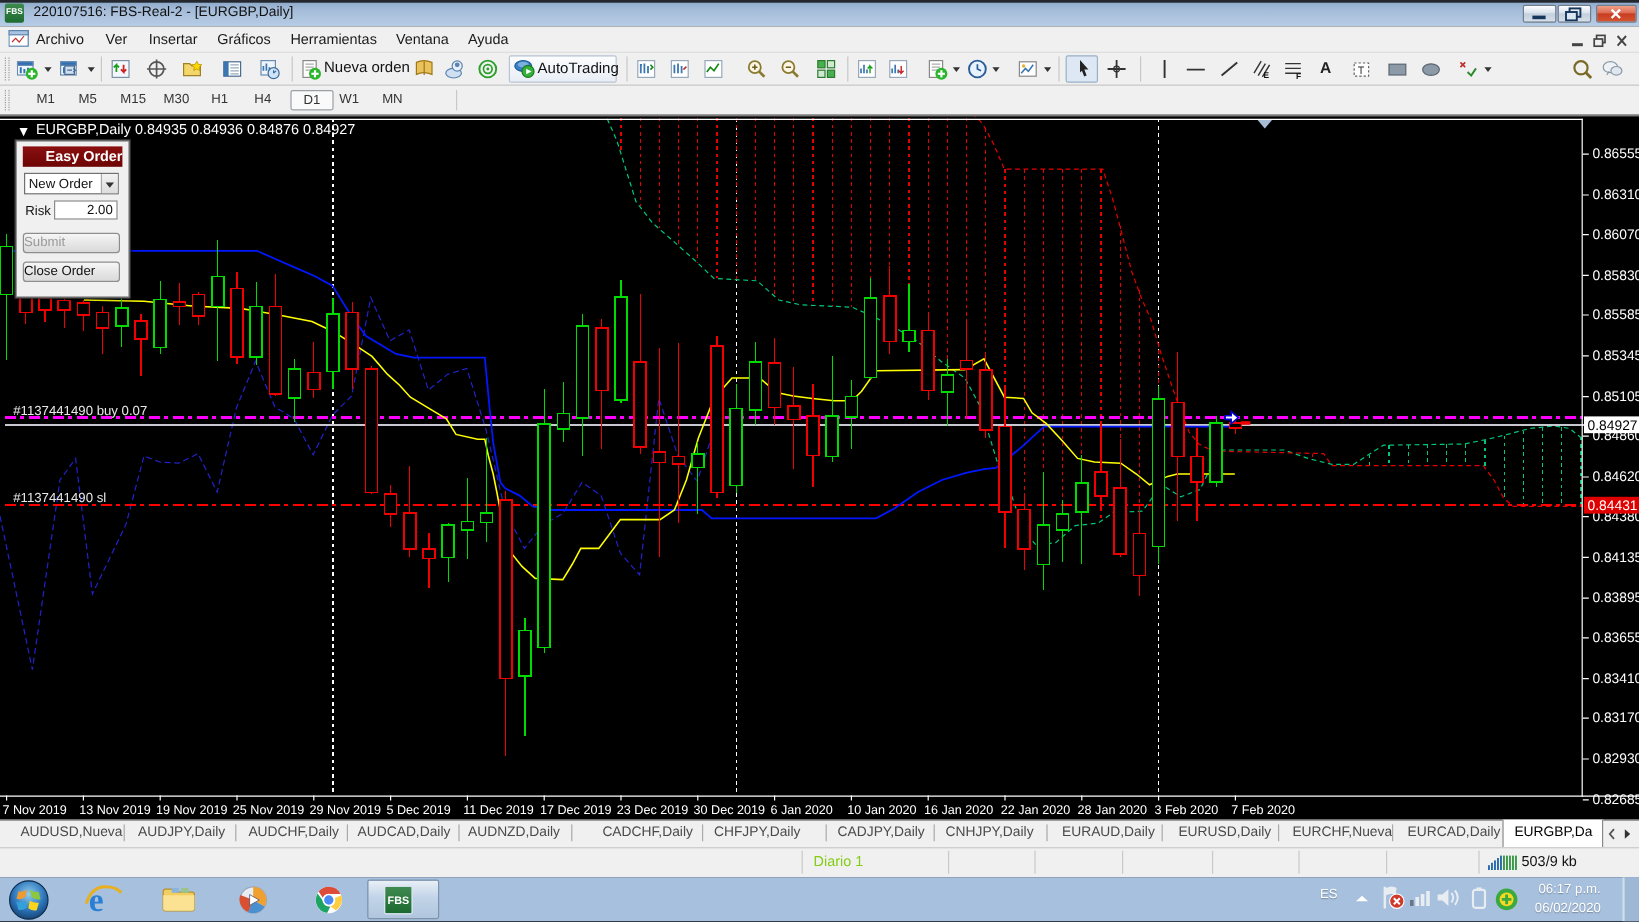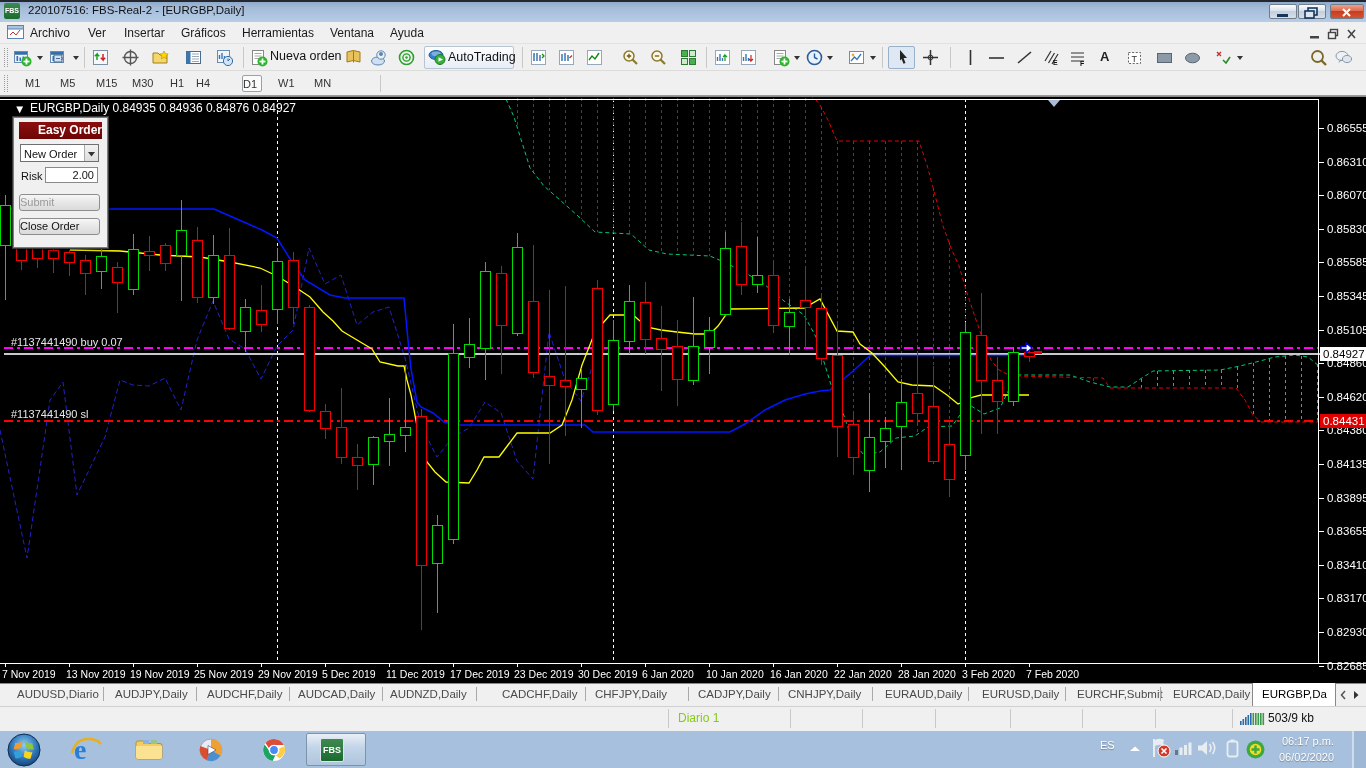--- a/index.html
+++ b/index.html
@@ -6,21 +6,21 @@
 .abs{position:absolute}
 .titlebar{left:0;top:0;width:1366px;height:22px;background:linear-gradient(#8fabcb 0%,#a5bcd9 30%,#b7cde6 100%);border-top:2px solid #24282e}
 .fbsico{left:4px;top:3px;width:16px;height:16px;background:linear-gradient(#3c8a4e,#1d6b31);border-radius:2px;color:#fff;font-size:7px;font-weight:bold;text-align:center;line-height:16px}
 .title-t{left:28px;top:4px;font-size:11.5px;color:#111}
 .wbtn{top:4px;height:15px;border:1px solid #707d8c;border-radius:2px;background:linear-gradient(#fdfdfe,#d9e2ec 45%,#c3cfdd 50%,#d6dfe9)}
 .wbtn-close{background:linear-gradient(#f0a088,#dd6a51 45%,#c83d22 50%,#d4542f)}
 .menubar{left:0;top:22px;width:1366px;height:22px;background:#f0f0f0;border-bottom:1px solid #e2e2e2}
 .menu-i{top:26px;font-size:12px;color:#1a1a1a}
 .toolbar{left:0;top:44px;width:1366px;height:27px;background:#f0f0f0;border-bottom:1px solid #dcdcdc}
 .tfbar{left:0;top:71px;width:1366px;height:25px;background:#f0f0f0;border-bottom:1px solid #9a9a9a}
-.tf{top:75px;height:17px;font-size:11px;color:#333;text-align:left;line-height:17px}
+.tf{top:75px;height:17px;font-size:11px;color:#333;text-align:center;line-height:17px}
 .tfsel{background:#fafafa;border:1px solid #9aa0a6;border-radius:2px}
 .grip{width:4px;border-left:1px dotted #9a9a9a;border-right:1px dotted #9a9a9a}
 .sep{width:1px;background:#c8c8c8}
 .tabsbar{left:0;top:683px;width:1366px;height:23px;background:#f0f0f0;border-top:1px solid #888}
 .tab-t{font-size:11.5px;color:#4a4a4a}
 .statusbar{left:0;top:706px;width:1366px;height:25px;background:#f0f0f0;border-top:1px solid #d0d0d0}
 .scell{top:709px;height:19px;border-left:1px solid #c9c9c9}
 .taskbar{left:0;top:731px;width:1366px;height:37px;background:#a7c0dd}
 .tray-t{color:#fff;font-size:11px;text-shadow:0 1px 1px rgba(0,0,0,.3)}
 .eo{left:13px;top:117px;width:95px;height:131px;background:#f0f0f0;border:1px solid #7e7e7e;outline:1px solid #3a3a3a;box-shadow:2px 2px 3px rgba(0,0,0,.4)}
@@ -264,22 +264,22 @@
     <path d="M4 13.5 L6 10.5" stroke="#8a98a8"></path>
     <ellipse cx="12" cy="10" rx="4.6" ry="3.6" fill="#dfe6ee" stroke="#8a98a8"></ellipse>
   </svg>
 <div class="abs tfbar"></div>
 <div class="abs grip" style="left:4px;top:75px;height:17px"></div>
 <div class="abs tf" style="left:25px;width:26px">M1</div>
 <div class="abs tf" style="left:60px;width:26px">M5</div>
 <div class="abs tf" style="left:96px;width:30px">M15</div>
 <div class="abs tf" style="left:132px;width:30px">M30</div>
 <div class="abs tf" style="left:170px;width:26px">H1</div>
-<div class="abs tf" style="left:196px;width:26px">H4</div>
-<div class="abs tf tfsel" style="left:242px;width:20px">D1</div>
+<div class="abs tf" style="left:206px;width:26px">H4</div>
+<div class="abs tf tfsel" style="left:242px;width:36px">D1</div>
 <div class="abs tf" style="left:278px;width:26px">W1</div>
 <div class="abs tf" style="left:314px;width:26px">MN</div>
 <div class="abs sep" style="left:380px;top:75px;height:17px"></div>
 <svg width="1366" height="586" viewBox="0 97 1366 586" xmlns="http://www.w3.org/2000/svg" style="position:absolute;left:0;top:97px">
 <rect x="0" y="97" width="1366" height="586" fill="#000"></rect>
 <line x1="277.5" y1="99" x2="277.5" y2="663" stroke="#fff" stroke-width="1" stroke-dasharray="3 3" shape-rendering="crispEdges"></line>
 <line x1="613.5" y1="99" x2="613.5" y2="663" stroke="#fff" stroke-width="1" stroke-dasharray="3 3" shape-rendering="crispEdges"></line>
 <line x1="965.5" y1="99" x2="965.5" y2="663" stroke="#fff" stroke-width="1" stroke-dasharray="3 3" shape-rendering="crispEdges"></line>
 <line x1="517.5" y1="98" x2="517.5" y2="127" stroke="#e60000" stroke-width="1" stroke-dasharray="3 3" shape-rendering="crispEdges"></line>
 <line x1="533.5" y1="98" x2="533.5" y2="172" stroke="#e60000" stroke-width="1" stroke-dasharray="3 3" shape-rendering="crispEdges"></line>
@@ -555,32 +555,32 @@
 <div class="abs" style="left:84px;top:145px;width:14px;height:16px;background:linear-gradient(#f2f2f2,#ddd);border-left:1px solid #aaa"></div>
 <svg class="abs" style="left:87px;top:151px" width="9" height="6">
     <path d="M1 1 L8 1 L4.5 5.5 Z" fill="#333"></path>
   </svg>
 <div class="abs" style="left:21px;top:170px;font-size:11px;color:#111">Risk</div>
 <div class="abs" style="left:45px;top:167px;width:53px;height:16px;background:#fff;border:1px solid #8a8a8a"></div>
 <div class="abs" style="left:45px;top:169px;width:49px;font-size:11px;color:#111;text-align:right">2.00</div>
 <div class="abs eobtn" style="top:194px;color:#9a9a9a">Submit</div>
 <div class="abs eobtn" style="top:218px;color:#111">Close Order</div>
 <div class="abs tabsbar"></div>
-<div class="abs tab-t" style="left:17px;top:688px">AUDUSD,Diario</div>
+<div class="abs tab-t" style="left:17px;top:688px">AUDUSD,Nueva</div>
 <div class="abs tab-t" style="left:115px;top:688px">AUDJPY,Daily</div>
 <div class="abs tab-t" style="left:207px;top:688px">AUDCHF,Daily</div>
 <div class="abs tab-t" style="left:298px;top:688px">AUDCAD,Daily</div>
 <div class="abs tab-t" style="left:390px;top:688px">AUDNZD,Daily</div>
 <div class="abs tab-t" style="left:502px;top:688px">CADCHF,Daily</div>
 <div class="abs tab-t" style="left:595px;top:688px">CHFJPY,Daily</div>
 <div class="abs tab-t" style="left:698px;top:688px">CADJPY,Daily</div>
 <div class="abs tab-t" style="left:788px;top:688px">CNHJPY,Daily</div>
 <div class="abs tab-t" style="left:885px;top:688px">EURAUD,Daily</div>
 <div class="abs tab-t" style="left:982px;top:688px">EURUSD,Daily</div>
-<div class="abs tab-t" style="left:1077px;top:688px">EURCHF,Submit</div>
+<div class="abs tab-t" style="left:1077px;top:688px">EURCHF,Nueva</div>
 <div class="abs tab-t" style="left:1173px;top:688px">EURCAD,Daily</div>
 <div class="abs" style="left:103px;top:687px;width:1px;height:14px;background:#aaa"></div>
 <div class="abs" style="left:196px;top:687px;width:1px;height:14px;background:#aaa"></div>
 <div class="abs" style="left:289px;top:687px;width:1px;height:14px;background:#aaa"></div>
 <div class="abs" style="left:382px;top:687px;width:1px;height:14px;background:#aaa"></div>
 <div class="abs" style="left:476px;top:687px;width:1px;height:14px;background:#aaa"></div>
 <div class="abs" style="left:585px;top:687px;width:1px;height:14px;background:#aaa"></div>
 <div class="abs" style="left:688px;top:687px;width:1px;height:14px;background:#aaa"></div>
 <div class="abs" style="left:778px;top:687px;width:1px;height:14px;background:#aaa"></div>
 <div class="abs" style="left:872px;top:687px;width:1px;height:14px;background:#aaa"></div>

